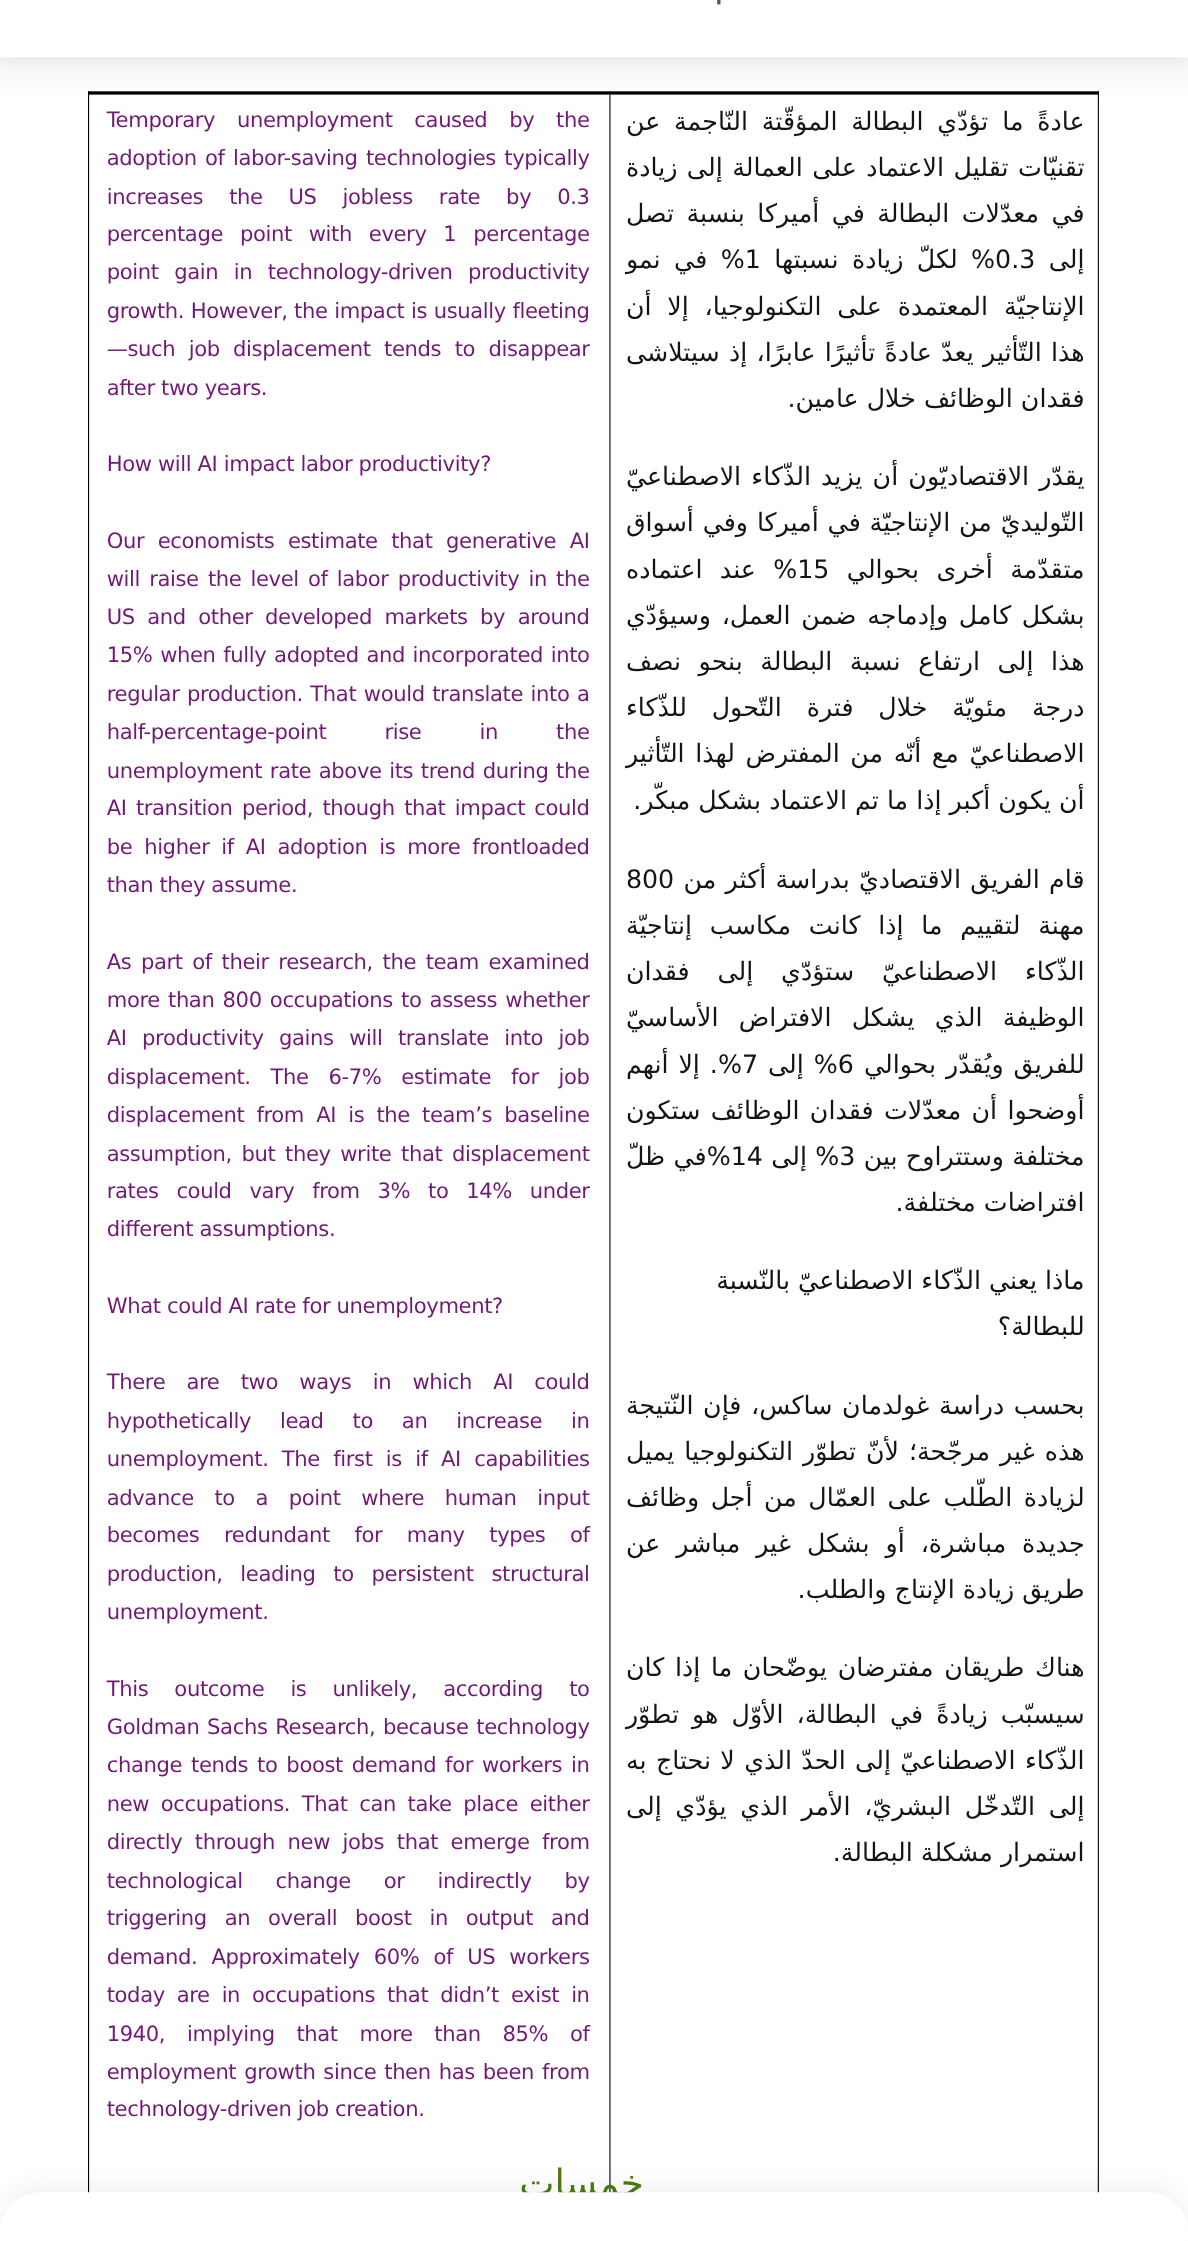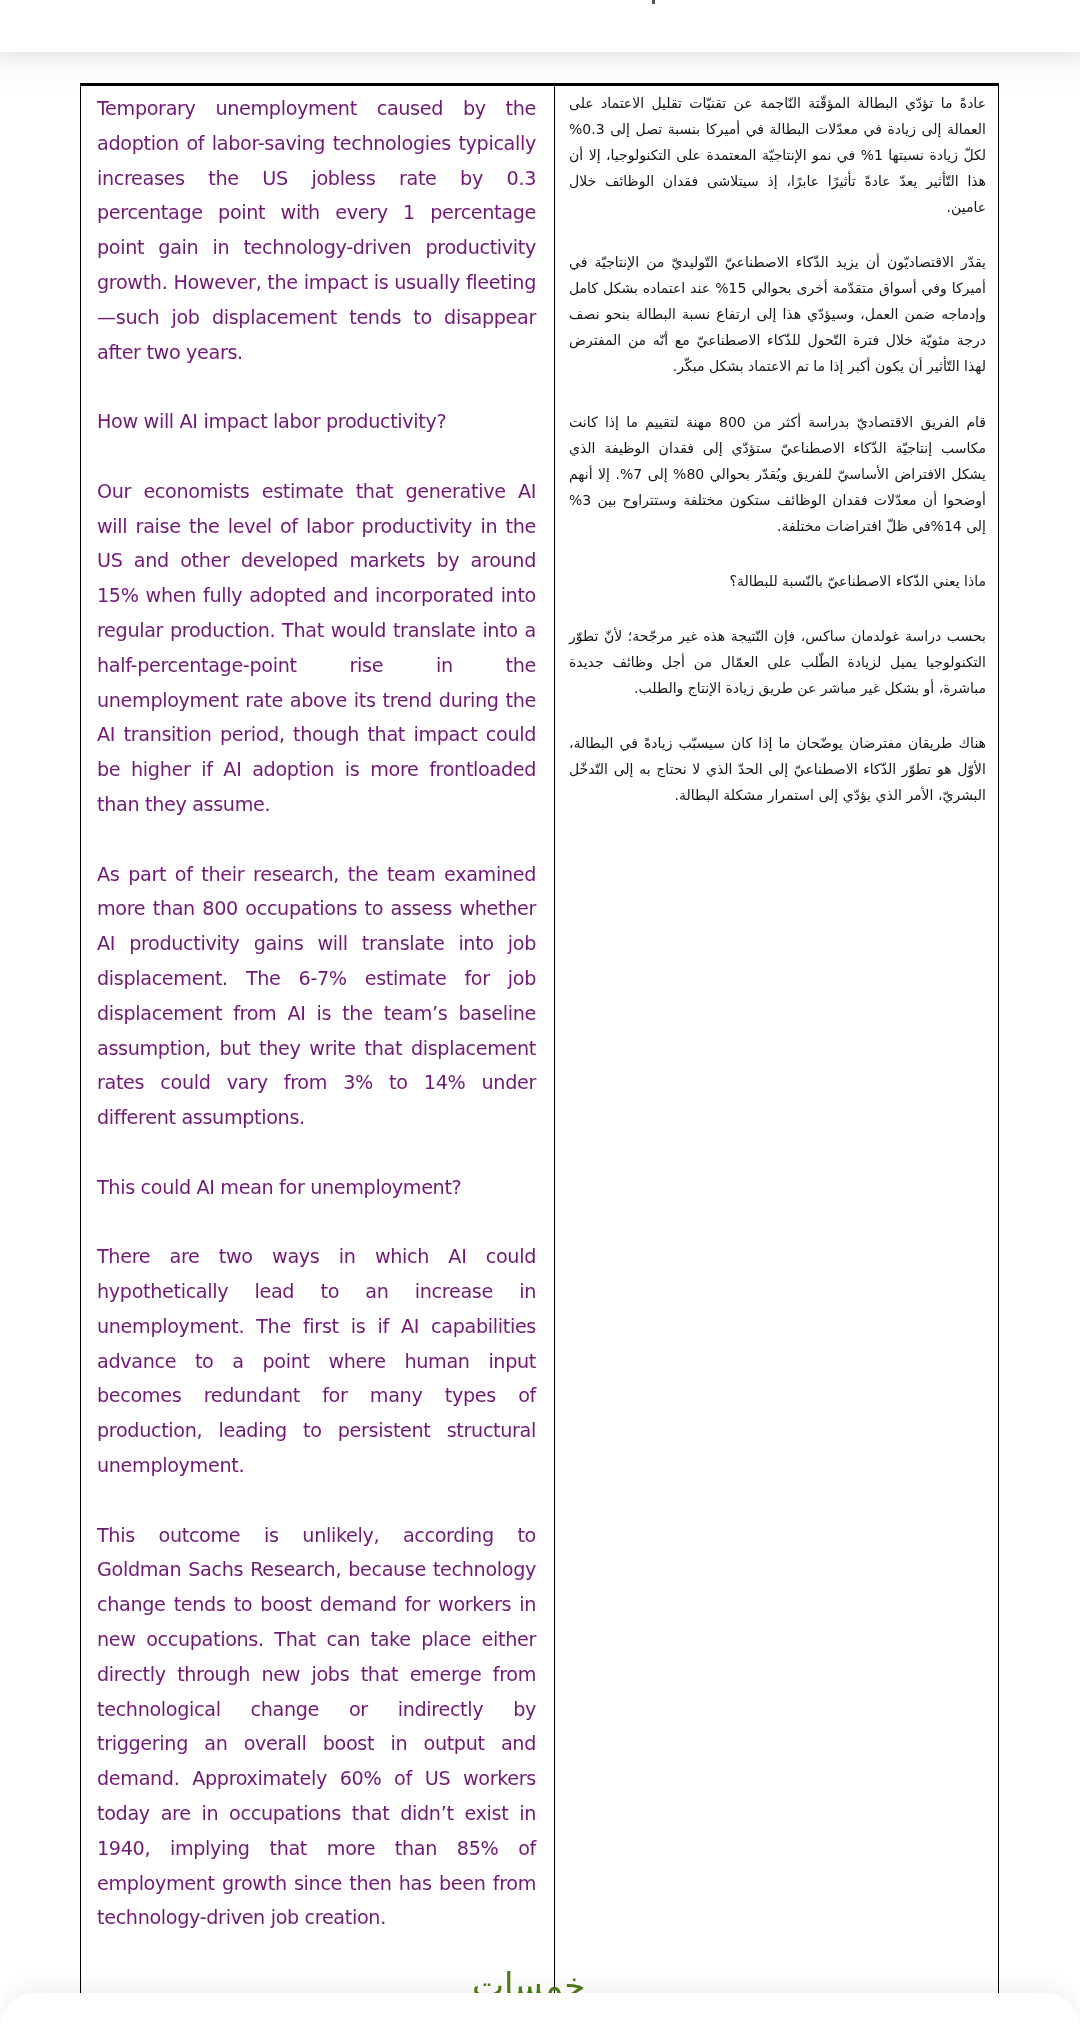--- a/index.html
+++ b/index.html
@@ -70,22 +70,22 @@
   }
   .col-en p.heading {
     text-align: right;
   }
   .col-ar {
     flex: 1;
     padding: 4px 12px 0 14px;
     box-sizing: border-box;
     direction: rtl;
     font-family: "DejaVu Sans", sans-serif;
-    font-size: 14px;
-    line-height: 26px;
+    font-size: 23px;
+    line-height: 42px;
     color: #141414;
   }
   .col-ar p {
     margin: 0 0 29.3px 0;
     text-align: justify;
     text-align-last: right;
   }
   .col-ar p.heading {
     text-align: right;
   }
@@ -120,28 +120,28 @@
 </div>
 
 <div class="page-bg"></div>
 
 <div class="doc-table">
   <div class="col-en">
     <p>Temporary unemployment caused by the adoption of labor-saving technologies typically increases the US jobless rate by 0.3 percentage point with every 1 percentage point gain in technology-driven productivity growth. However, the impact is usually fleeting—such job displacement tends to disappear after two years.</p>
     <p class="heading">How will AI impact labor productivity?</p>
     <p>Our economists estimate that generative AI will raise the level of labor productivity in the US and other developed markets by around 15% when fully adopted and incorporated into regular production. That would translate into a half-percentage-point rise in the unemployment rate above its trend during the AI transition period, though that impact could be higher if AI adoption is more frontloaded than they assume.</p>
     <p>As part of their research, the team examined more than 800 occupations to assess whether AI productivity gains will translate into job displacement. The 6-7% estimate for job displacement from AI is the team’s baseline assumption, but they write that displacement rates could vary from 3% to 14% under different assumptions.</p>
-    <p class="heading">This could AI mean for unemployment?</p>
+    <p class="heading">What could AI rate for unemployment?</p>
     <p>There are two ways in which AI could hypothetically lead to an increase in unemployment. The first is if AI capabilities advance to a point where human input becomes redundant for many types of production, leading to persistent structural unemployment.</p>
     <p>This outcome is unlikely, according to Goldman Sachs Research, because technology change tends to boost demand for workers in new occupations. That can take place either directly through new jobs that emerge from technological change or indirectly by triggering an overall boost in output and demand. Approximately 60% of US workers today are in occupations that didn’t exist in 1940, implying that more than 85% of employment growth since then has been from technology-driven job creation.</p>
   </div>
   <div class="col-ar">
     <p>عادةً ما تؤدّي البطالة المؤقّتة النّاجمة عن تقنيّات تقليل الاعتماد على العمالة إلى زيادة في معدّلات البطالة في أميركا بنسبة تصل إلى 0.3% لكلّ زيادة نسبتها 1% في نمو الإنتاجيّة المعتمدة على التكنولوجيا، إلا أن هذا التّأثير يعدّ عادةً تأثيرًا عابرًا، إذ سيتلاشى فقدان الوظائف خلال عامين.</p>
     <p>يقدّر الاقتصاديّون أن يزيد الذّكاء الاصطناعيّ التّوليديّ من الإنتاجيّة في أميركا وفي أسواق متقدّمة أخرى بحوالي 15% عند اعتماده بشكل كامل وإدماجه ضمن العمل، وسيؤدّي هذا إلى ارتفاع نسبة البطالة بنحو نصف درجة مئويّة خلال فترة التّحول للذّكاء الاصطناعيّ مع أنّه من المفترض لهذا التّأثير أن يكون أكبر إذا ما تم الاعتماد بشكل مبكّر.</p>
-    <p>قام الفريق الاقتصاديّ بدراسة أكثر من 800 مهنة لتقييم ما إذا كانت مكاسب إنتاجيّة الذّكاء الاصطناعيّ ستؤدّي إلى فقدان الوظيفة الذي يشكل الافتراض الأساسيّ للفريق ويُقدّر بحوالي 80% إلى 7%. إلا أنهم أوضحوا أن معدّلات فقدان الوظائف ستكون مختلفة وستتراوح بين 3% إلى 14%في ظلّ افتراضات مختلفة.</p>
+    <p>قام الفريق الاقتصاديّ بدراسة أكثر من 800 مهنة لتقييم ما إذا كانت مكاسب إنتاجيّة الذّكاء الاصطناعيّ ستؤدّي إلى فقدان الوظيفة الذي يشكل الافتراض الأساسيّ للفريق ويُقدّر بحوالي 6% إلى 7%. إلا أنهم أوضحوا أن معدّلات فقدان الوظائف ستكون مختلفة وستتراوح بين 3% إلى 14%في ظلّ افتراضات مختلفة.</p>
     <p class="heading">ماذا يعني الذّكاء الاصطناعيّ بالنّسبة للبطالة؟</p>
     <p>بحسب دراسة غولدمان ساكس، فإن النّتيجة هذه غير مرجّحة؛ لأنّ تطوّر التكنولوجيا يميل لزيادة الطّلب على العمّال من أجل وظائف جديدة مباشرة، أو بشكل غير مباشر عن طريق زيادة الإنتاج والطلب.</p>
     <p>هناك طريقان مفترضان يوضّحان ما إذا كان سيسبّب زيادةً في البطالة، الأوّل هو تطوّر الذّكاء الاصطناعيّ إلى الحدّ الذي لا نحتاج به إلى التّدخّل البشريّ، الأمر الذي يؤدّي إلى استمرار مشكلة البطالة.</p>
   </div>
 </div>
 
 <div class="watermark">خمسات</div>
 
 <div class="bottom-sheet"></div>
 

